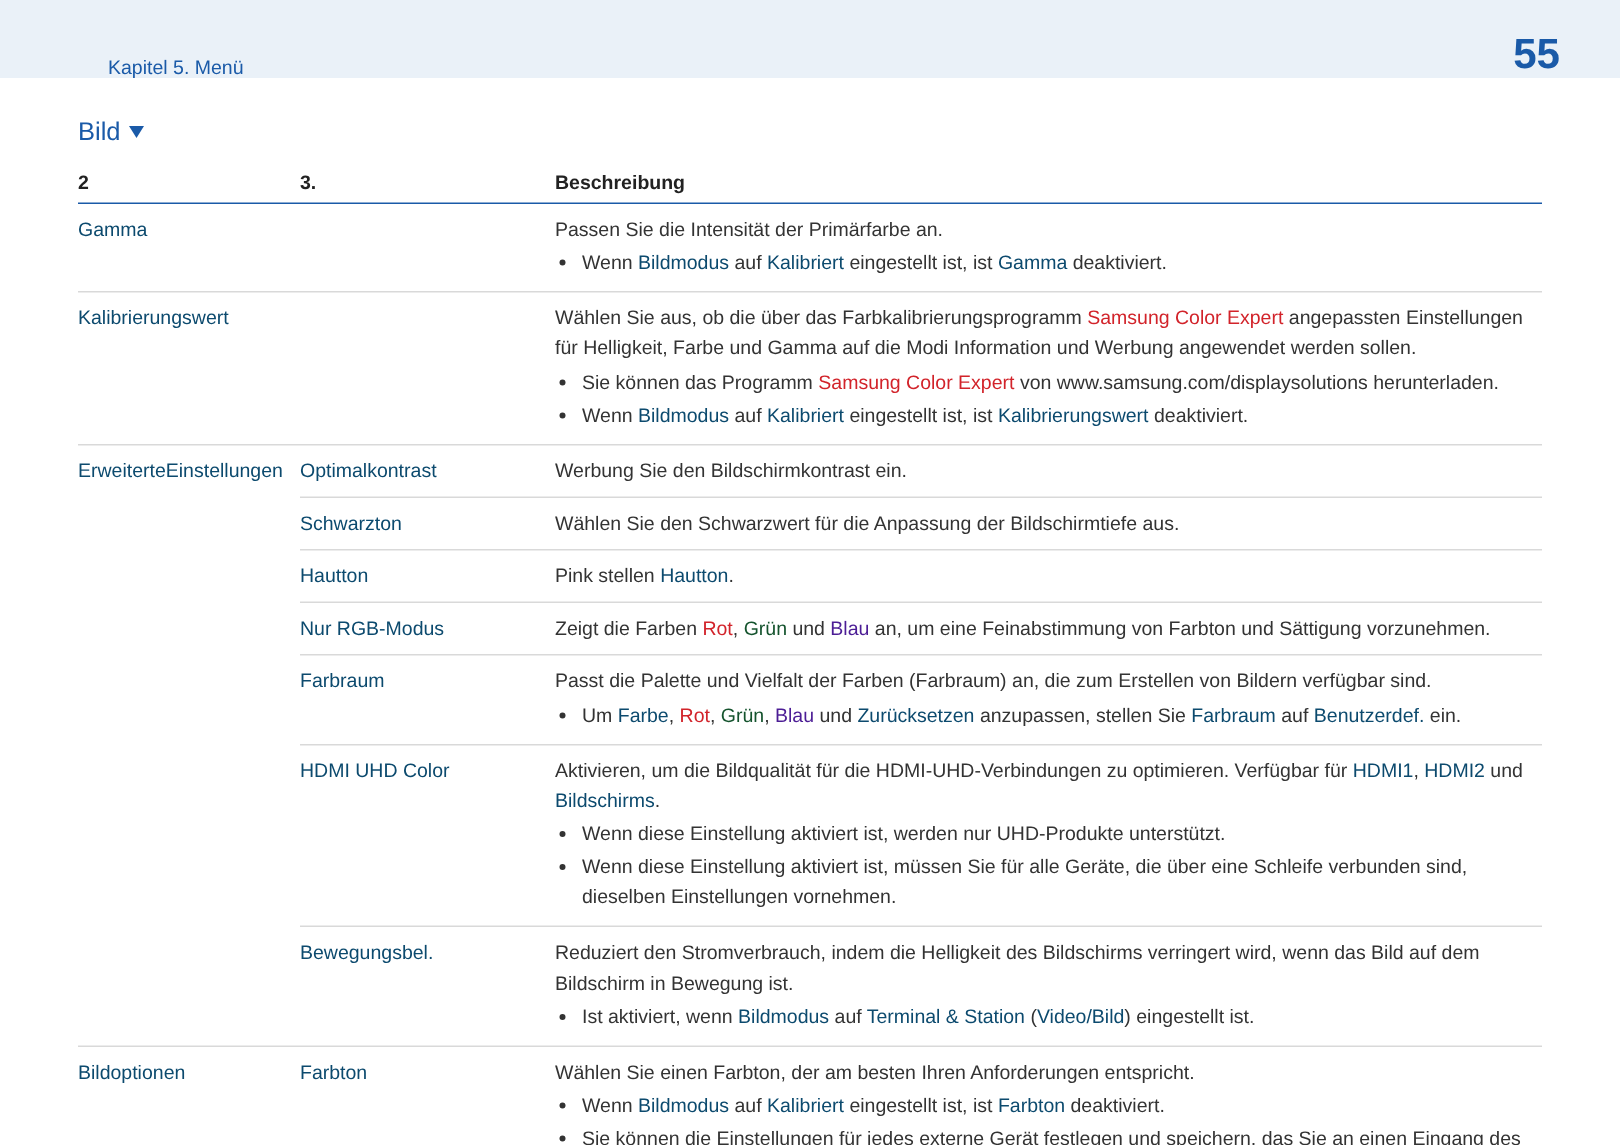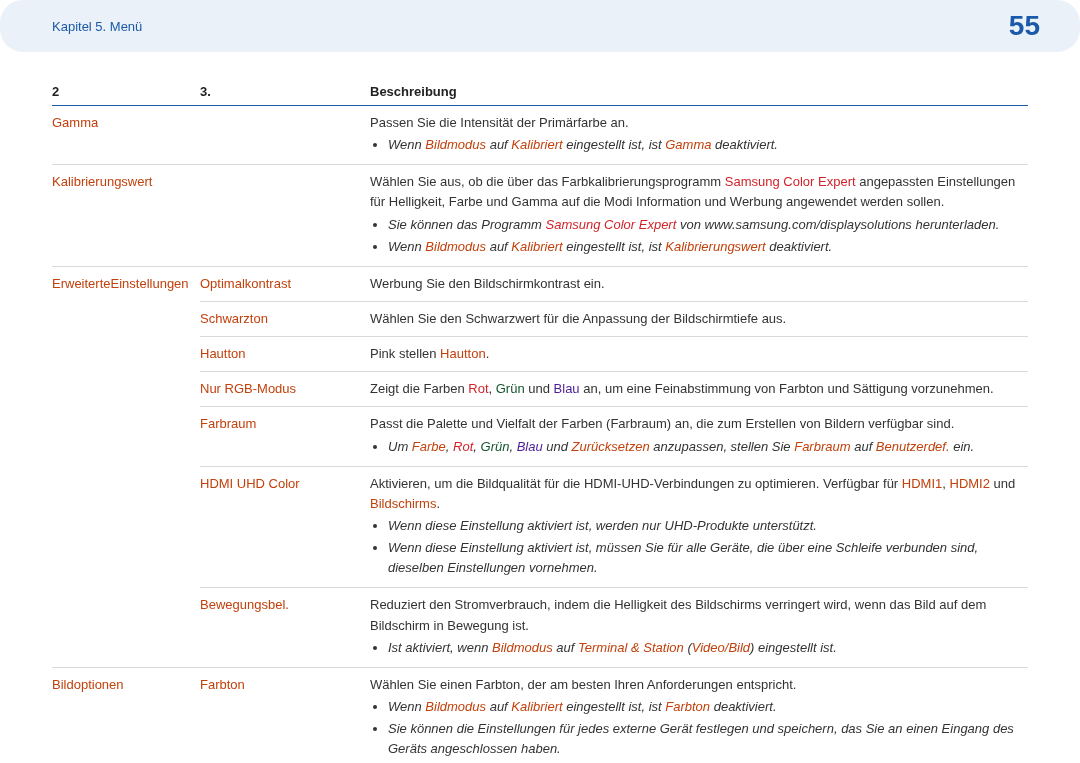--- a/index.html
+++ b/index.html
@@ -7,24 +7,23 @@
     font-family: "Segoe UI", Arial, sans-serif;
     font-size: 13px;
     color: #333;
     background: #fff;
     width: 1080px;
   }
   .header-bar {
     background: #eaf1f8;
     height: 52px;
     display: flex;
-    align-items: center;
+    align-items: flex-end;
     justify-content: space-between;
-    padding: 0 40px 0 52px;
-    border-radius: 23px;
+    padding: 0 40px 0 72px;
   }
   .breadcrumb { color: #1a5aa8; font-size: 13px; }
   .page-no { color: #1a5aa8; font-size: 28px; font-weight: 700; }
   .content { padding: 26px 52px 40px 52px; }
   .section-title {
     color: #1a5aa8;
     font-size: 17px;
     margin-bottom: 10px;
     display: flex;
     align-items: center;
@@ -48,36 +47,40 @@
     color: #222;
     padding: 6px 4px 6px 0;
     border-bottom: 1px solid #1a5aa8;
   }
   tbody td {
     vertical-align: top;
     padding: 7px 6px 7px 0;
     border-bottom: 1px solid #d9d9d9;
     line-height: 1.55;
   }
-  .link { color: #c2410c; }
+  .link { color: #0c4a6e; }
   .red  { color: #d2232a; }
   .green{ color: #14532d; }
   .blue { color: #4c1d95; }
-  ul { list-style: disc; padding-left: 18px; margin-top: 2px; font-style: italic; }
+  ul { list-style: disc; padding-left: 18px; margin-top: 2px; }
   li { margin-bottom: 2px; }
 </style>
 </head>
 <body>
 
 <div class="header-bar">
   <span class="breadcrumb">Kapitel 5. Menü</span>
   <span class="page-no">55</span>
 </div>
 
 <div class="content">
+  <div class="section-title">
+    <span>Bild</span>
+    <span class="triangle-down"></span>
+  </div>
 
   <table>
     <colgroup>
         <col class="c1">
         <col class="c2">
         <col class="c3">
       </colgroup>
     <thead>
       <tr>
         <th>2</th>

